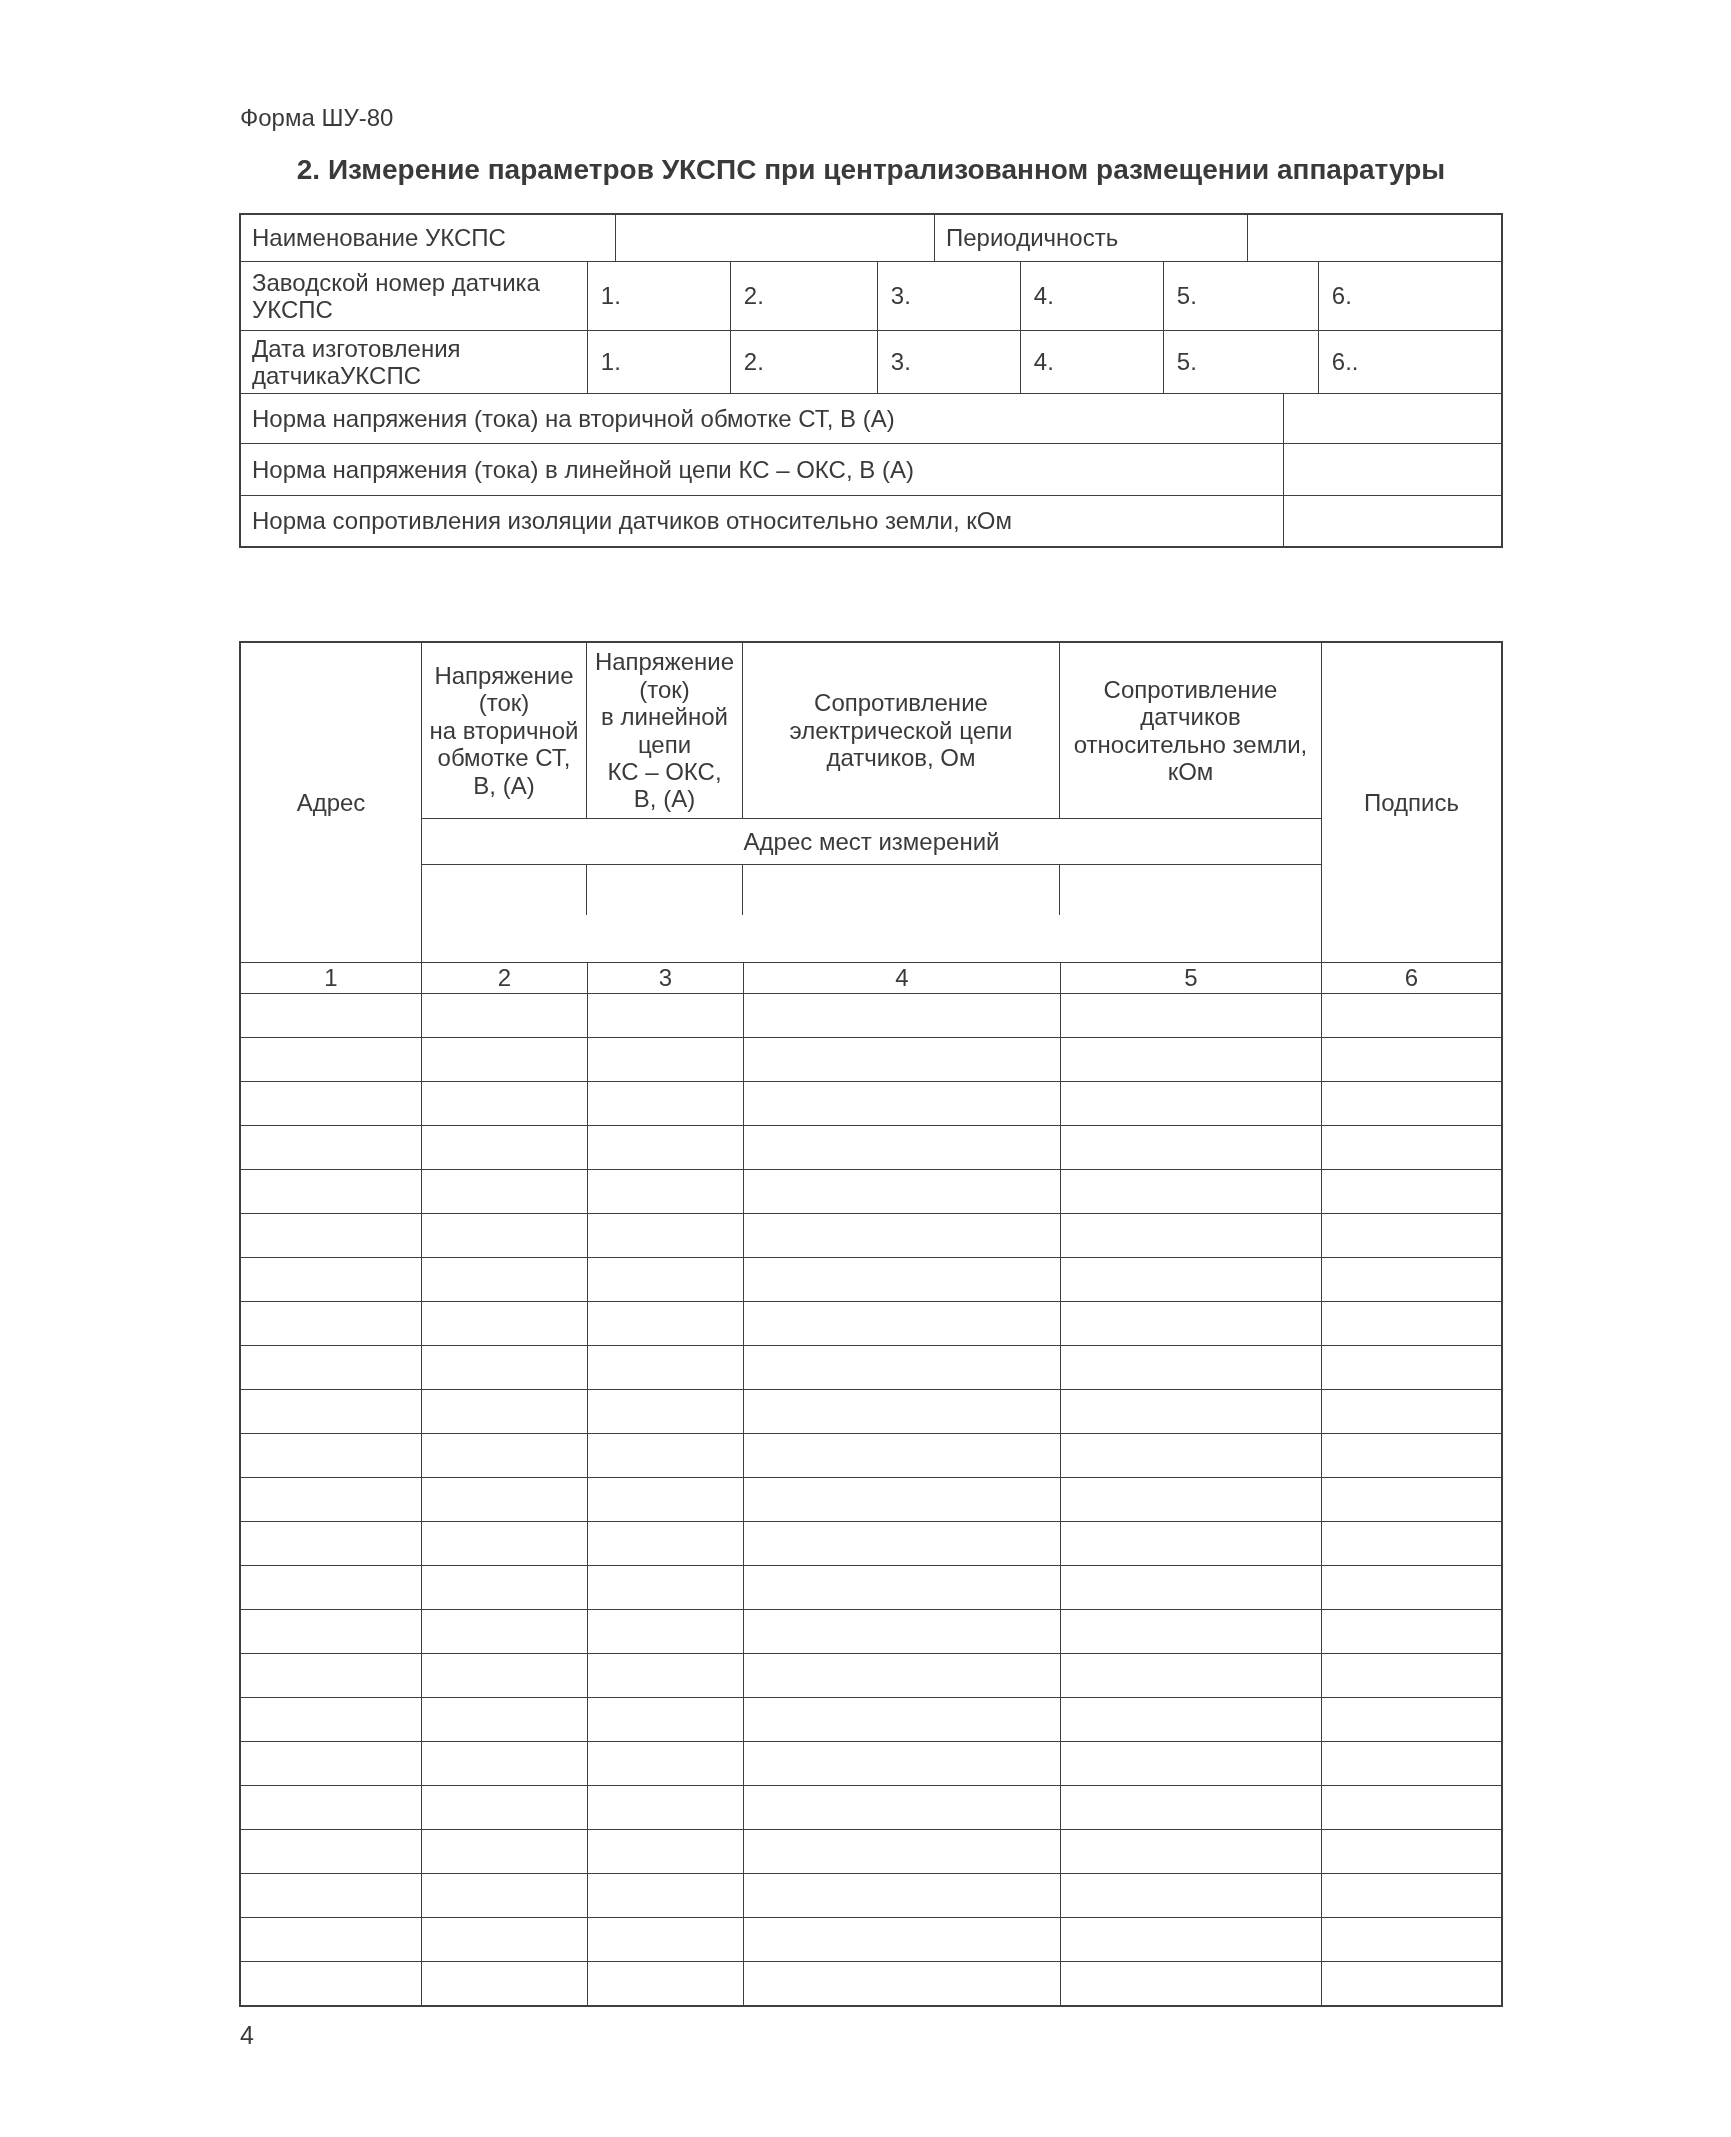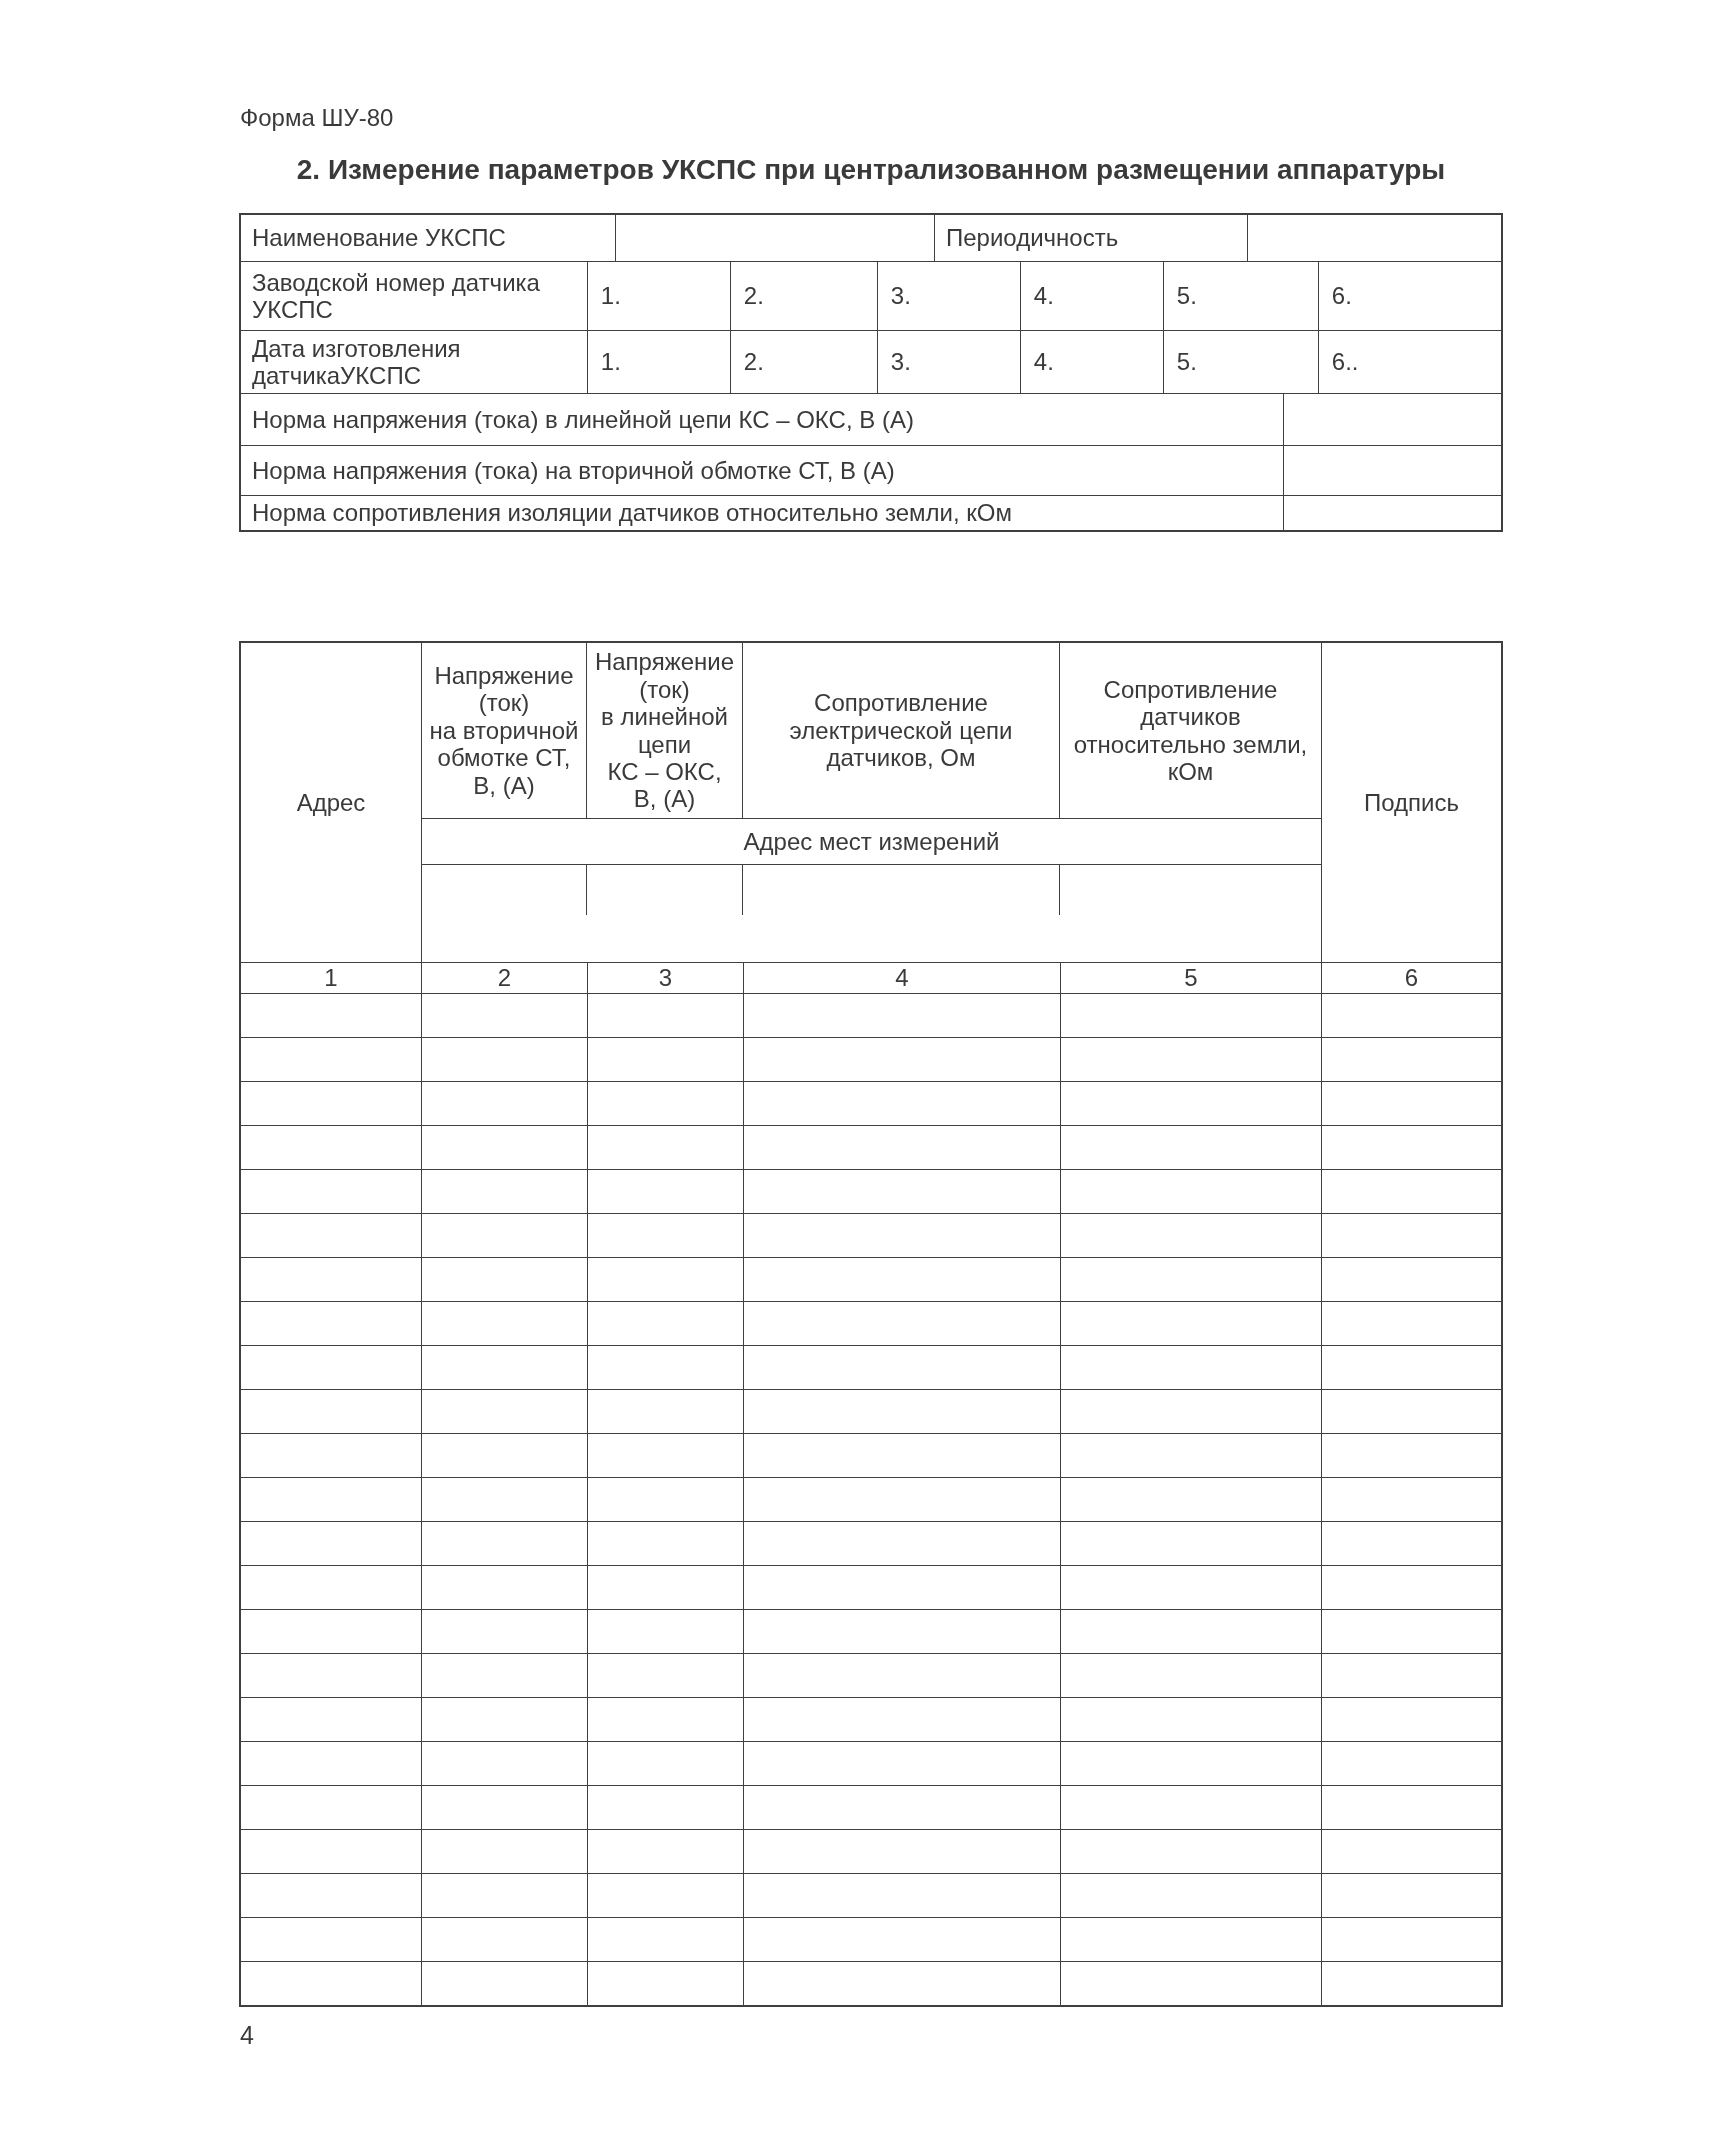--- a/index.html
+++ b/index.html
@@ -62,21 +62,21 @@
   .numcell { padding-left: 12.8px; }
 
   
   #info-table { top: 213px; }
   .ir1 { height: 46px; gap: 28px; }
   .ir2 { height: 69px; }
   .ir3 { height: 63px; }
   .irn1 { height: 50px; }
   .irn2 { height: 52px; }
   .irn3 { height: 49px; }
-  .irn4 { height: 35px; }
+  .irn4 { height: 51px; }
   .iwA { width: 346px; }
   .iwB { width: 291px; }
   .iwC { width: 285px; }
   .iwD { flex: 1; }
   .iw1 { width: 346px; }
   .iw2 { width: 143px; }
   .iw3 { width: 147px; }
   .iw4 { width: 143px; }
   .iw5 { width: 143px; }
   .iw6 { width: 155px; }
@@ -155,26 +155,26 @@
     <div class="trow ir3">
       <div class="cell iw1 lbl prel">Дата изготовления
 датчикаУКСПС</div>
       <div class="cell iw2 numcell">1.</div>
       <div class="cell iw3 numcell">2.</div>
       <div class="cell iw4 numcell">3.</div>
       <div class="cell iw5 numcell">4.</div>
       <div class="cell iw6 numcell">5.</div>
       <div class="cell iw7 numcell">6..</div>
     </div>
+    <div class="trow irn1">
+      <div class="cell inorm lbl">Норма напряжения (тока) на вторичной обмотке СТ, В (А)</div>
+      <div class="cell ival"></div>
+    </div>
     <div class="trow irn2">
       <div class="cell inorm lbl">Норма напряжения (тока) в линейной цепи КС – ОКС, В (А)</div>
-      <div class="cell ival"></div>
-    </div>
-    <div class="trow irn1">
-      <div class="cell inorm lbl">Норма напряжения (тока) на вторичной обмотке СТ, В (А)</div>
       <div class="cell ival"></div>
     </div>
     <div class="trow irn4">
       <div class="cell inorm lbl">Норма сопротивления изоляции датчиков относительно земли, кОм</div>
       <div class="cell ival"></div>
     </div>
   </div>
 
   <div class="tbl" id="meas-table">
     <div class="header-block">

